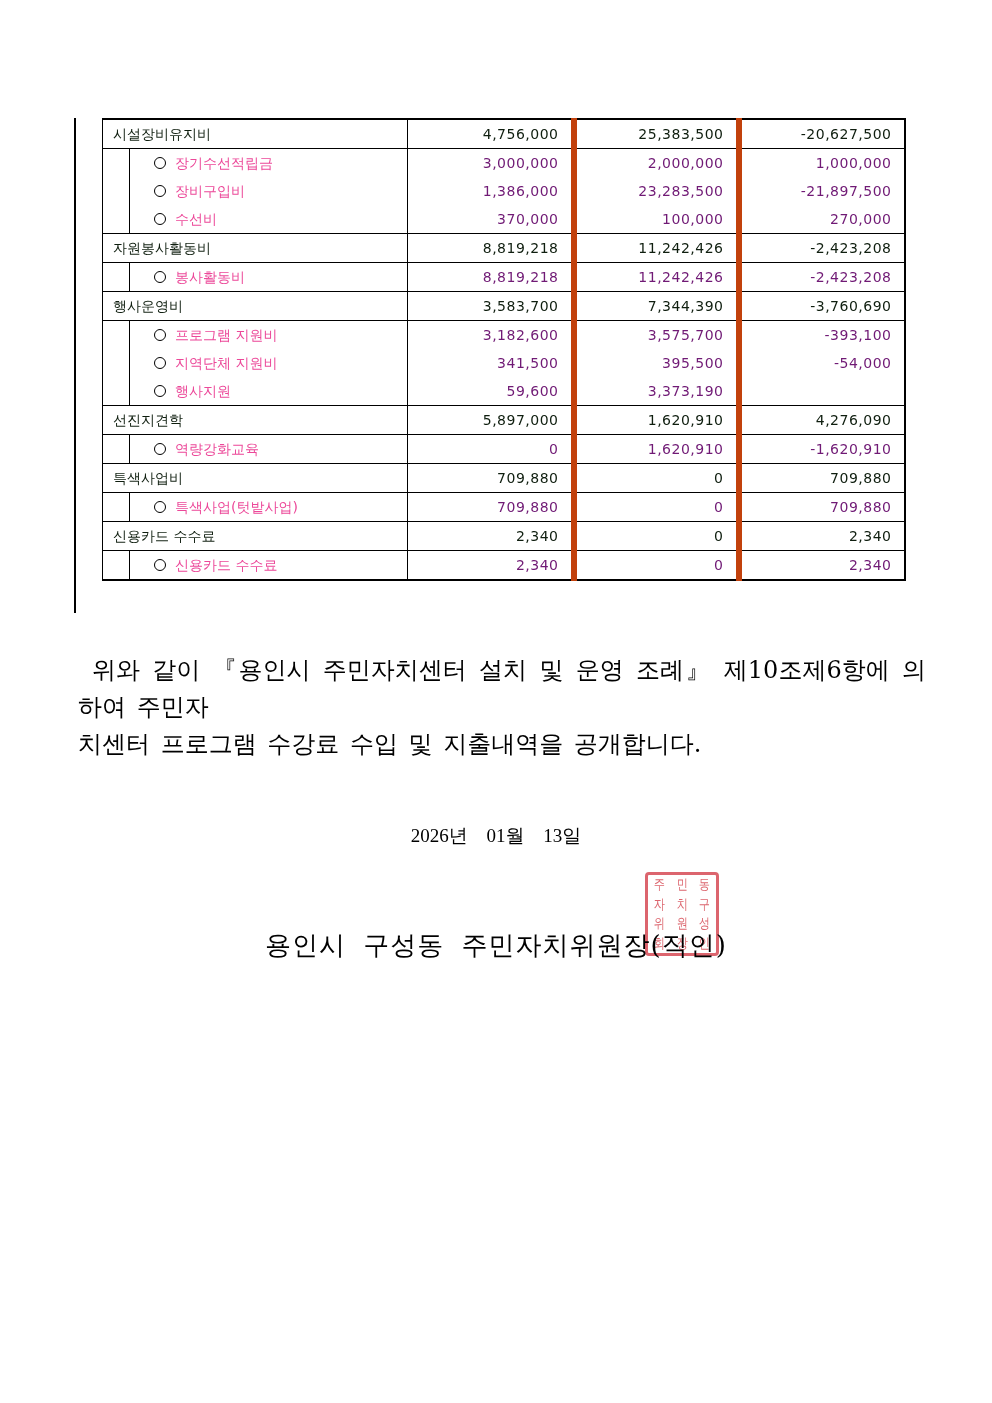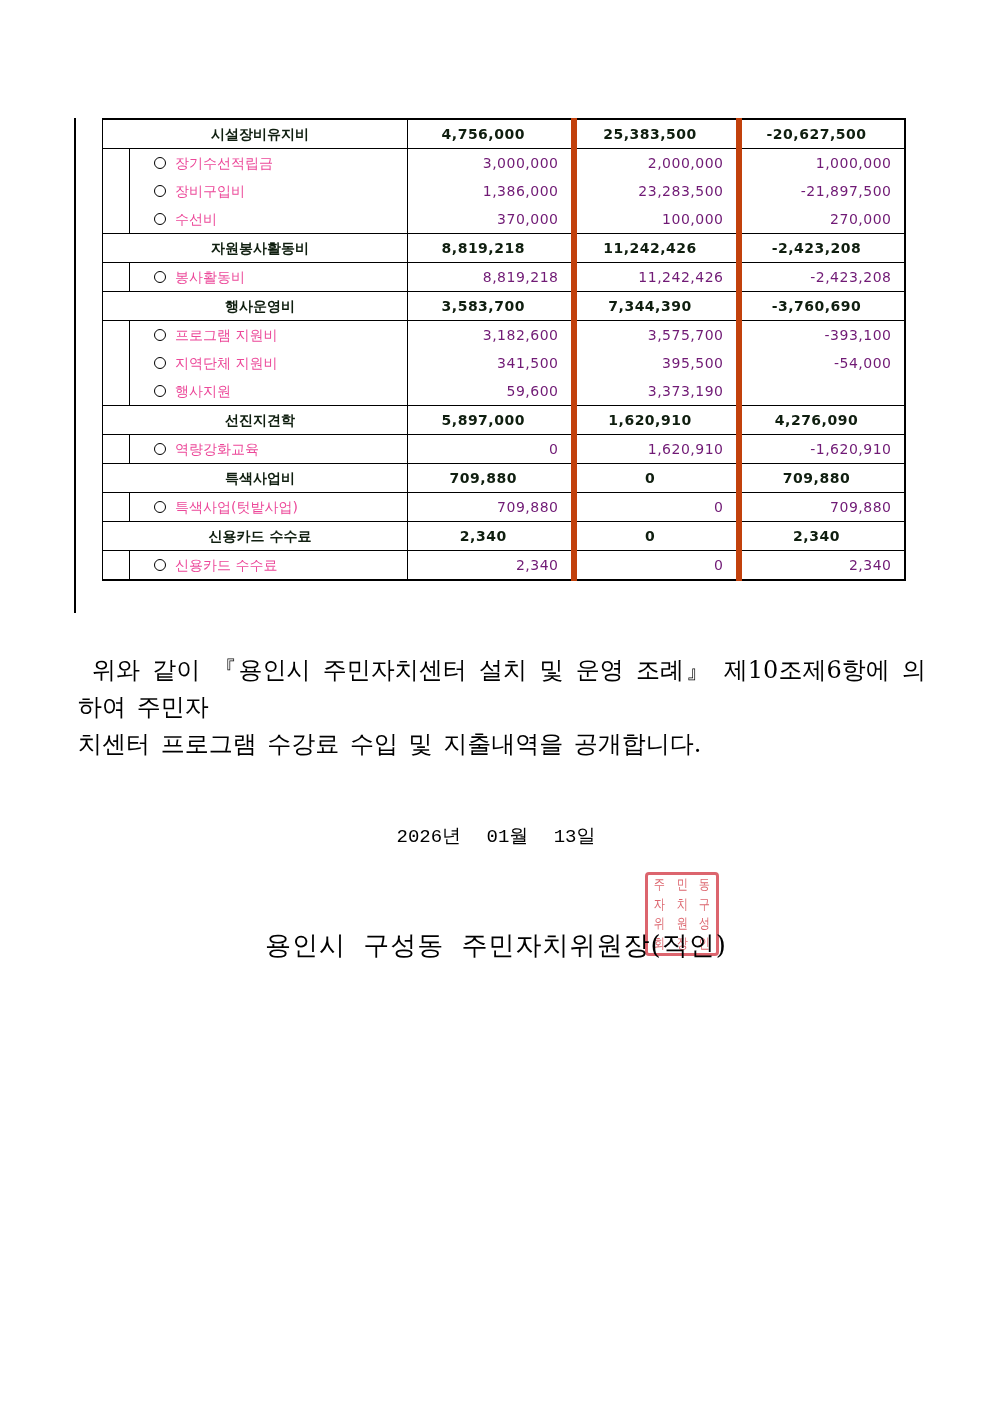--- a/index.html
+++ b/index.html
@@ -7,34 +7,34 @@
          font-family: "DejaVu Sans", sans-serif; color: #000; }
   .outer-bar { position: absolute; left: 74px; top: 118px; width: 2px; height: 495px; background: #000; }
   table.ledger { position: absolute; left: 102px; top: 118px; border-collapse: collapse;
                  table-layout: fixed; width: 802px; }
   table.ledger td { height: 28px; padding: 0; font-size: 14px; line-height: 28px; }
   td.indent { width: 27px; border-left: 1px solid #000; border-right: 1px solid #000; }
   td.label { padding-left: 24px !important; }
   td.num { text-align: right; padding-right: 12px !important; border-left: 1px solid #000;
            border-right: 2px solid #000; letter-spacing: 0.5px; }
   td.num.mid { border-right: 6px solid #c2410c; }
-  tr.cat td { border-top: 1px solid #000; border-bottom: 1px solid #000; font-weight: bold; color: #0f1e0f; text-align: center; }
+  tr.cat td { border-top: 1px solid #000; border-bottom: 1px solid #000; font-weight: normal; color: #0f1e0f; }
   tr.cat td.catlabel { border-left: 1px solid #000; padding-left: 10px; }
   tr.sub td.num { color: #701a75; }
   tr.sub td.label { color: #ec4899; }
   tr.first-sub td { border-top: 1px solid #000; }
   tr.last-row td { border-bottom: 2px solid #000; }
   tr.top-row td { border-top: 2px solid #000; }
   .bullet { display: inline-block; width: 10px; height: 10px; border: 1px solid #000; border-radius: 50%;
             margin-right: 9px; vertical-align: -1px; }
   .para { position: absolute; left: 78px; top: 652px; width: 848px; font-family: "DejaVu Serif", serif;
           font-size: 24px; line-height: 37px; text-align: justify; text-align-last: left; word-spacing: 3px; }
   .para .indent1 { display: inline-block; width: 14px; }
   .date { position: absolute; left: 0; width: 992px; top: 823px; text-align: center;
-          font-family: Liberation Mono, monospace; font-size: 19px; word-spacing: 14px; }
+          font-family: Liberation Serif, serif; font-size: 19px; word-spacing: 14px; }
   .signer { position: absolute; left: 0; width: 992px; top: 928px; text-align: center;
             font-family: "DejaVu Serif", serif; font-size: 26px; letter-spacing: 1px; word-spacing: 8px; }
   .seal { position: absolute; left: 645px; top: 872px; width: 74px; height: 84px;
           border: 3px solid #d64b55; border-radius: 4px; box-sizing: border-box; opacity: 0.85;
           display: grid; grid-template-columns: repeat(3, 1fr); grid-template-rows: repeat(4, 1fr);
           color: #d64b55; font-size: 14px; text-align: center; line-height: 19px; overflow: hidden;
           font-family: "DejaVu Serif", serif; }
   .seal span { transform: scaleX(0.8); }
 </style>
 </head>

